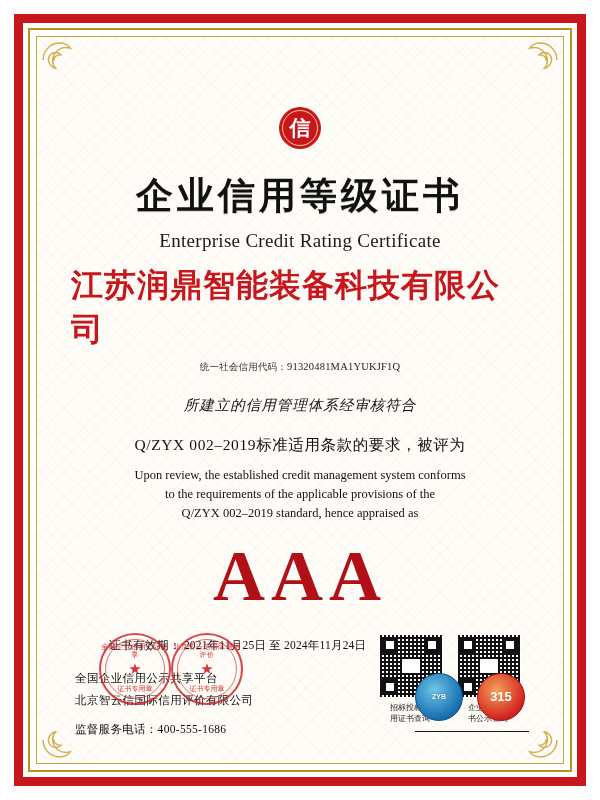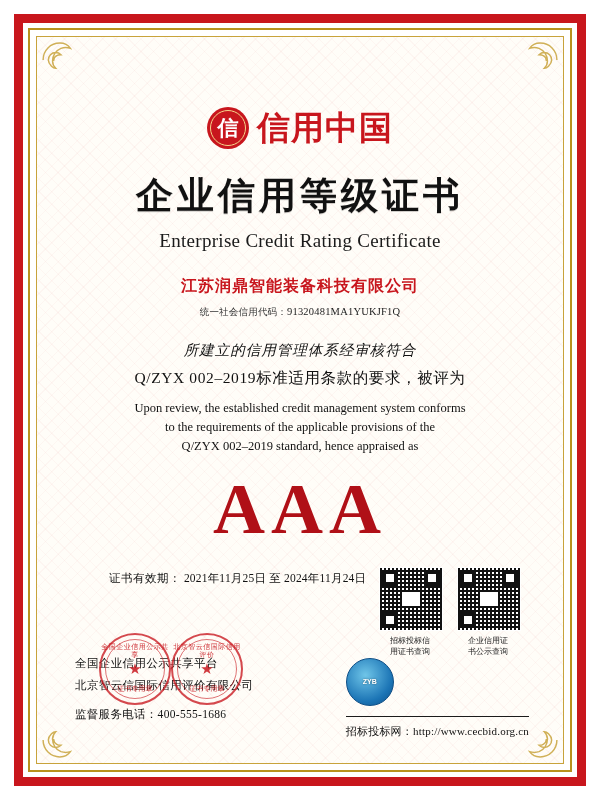--- a/index.html
+++ b/index.html
@@ -129,45 +129,44 @@
     text-shadow: 0 1px 0 rgba(0,0,0,.18);
   }
   .title-en {
     margin-top: 9px;
     font-size: 19px;
     color: #1a1a1a;
     letter-spacing: .3px;
   }
 
   .company {
-    margin-top: 24px;
-    font-size: 16px;
+    margin-top: 12px;
+    font-size: 32px;
     font-weight: bold;
     color: #c8161d;
     letter-spacing: 1px;
     font-family: "Liberation Sans", sans-serif;
-    text-align: right;
   }
   .usci {
     margin-top: 9px;
     font-size: 10.5px;
     color: #222222;
     letter-spacing: .2px;
   }
   .usci .label { font-size: 9.5px; color: #333; }
 
   .body-cn1 {
     margin-top: 22px;
     font-size: 14.5px;
     color: #111;
     font-style: italic;
     letter-spacing: 1px;
   }
   .body-cn2 {
-    margin-top: 8px;
+    margin-top: 20px;
     font-size: 15.5px;
     color: #111;
     letter-spacing: .6px;
   }
   .body-en {
     margin-top: 10px;
     font-size: 12.5px;
     line-height: 1.5;
     color: #111;
     text-align: center;
@@ -397,21 +396,20 @@
             </svg>
         </div>
 
         <div class="content">
 
           <div class="logo-pill">
             <div class="logo-badge">
               <div class="inner-ring"></div>
               <span>信</span>
             </div>
-            <div class="logo-text">信用中国</div>
           </div>
 
           <div class="title-cn">企业信用等级证书</div>
           <div class="title-en">Enterprise Credit Rating Certificate</div>
 
           <div class="company">江苏润鼎智能装备科技有限公司</div>
           <div class="usci">
             <span class="label">统一社会信用代码：</span><span class="val">91320481MA1YUKJF1Q</span>
           </div>
 
@@ -480,25 +478,25 @@
                   <div class="line">北京智云信国际信用评价有限公司</div>
                 </div>
                 <div class="hotline">监督服务电话：400-555-1686</div>
               </div>
 
               <div>
                 <div class="org-logos">
                   <div class="logo-circle logo-zyb">
                     <span class="txt">ZYB</span>
                   </div>
+                  <div class="logo-circle logo-315">
+                    <span>315</span>
+                  </div>
                 </div>
                 <div class="footer-links">
-                  <div class="row">
-                    <span>招标投标网：</span><span>http://www.cecbid.org.cn</span>
-                  </div>
                 </div>
               </div>
             </div>
           </div>
 
         </div>
       </div>
     </div>
   </div>
 </div>

